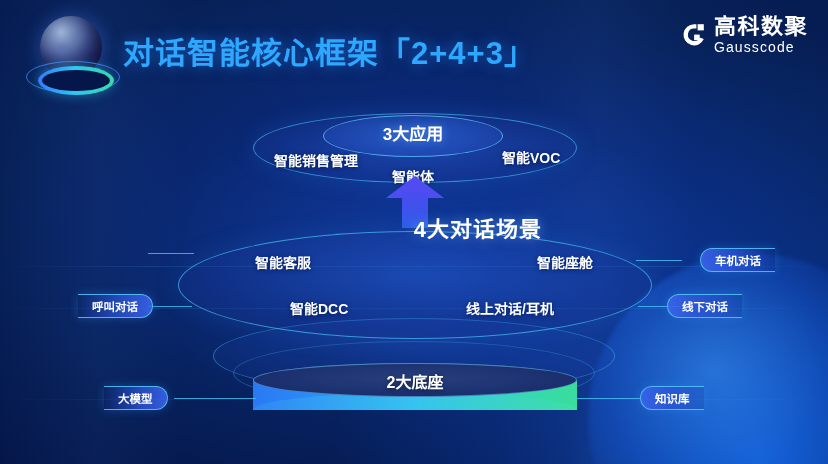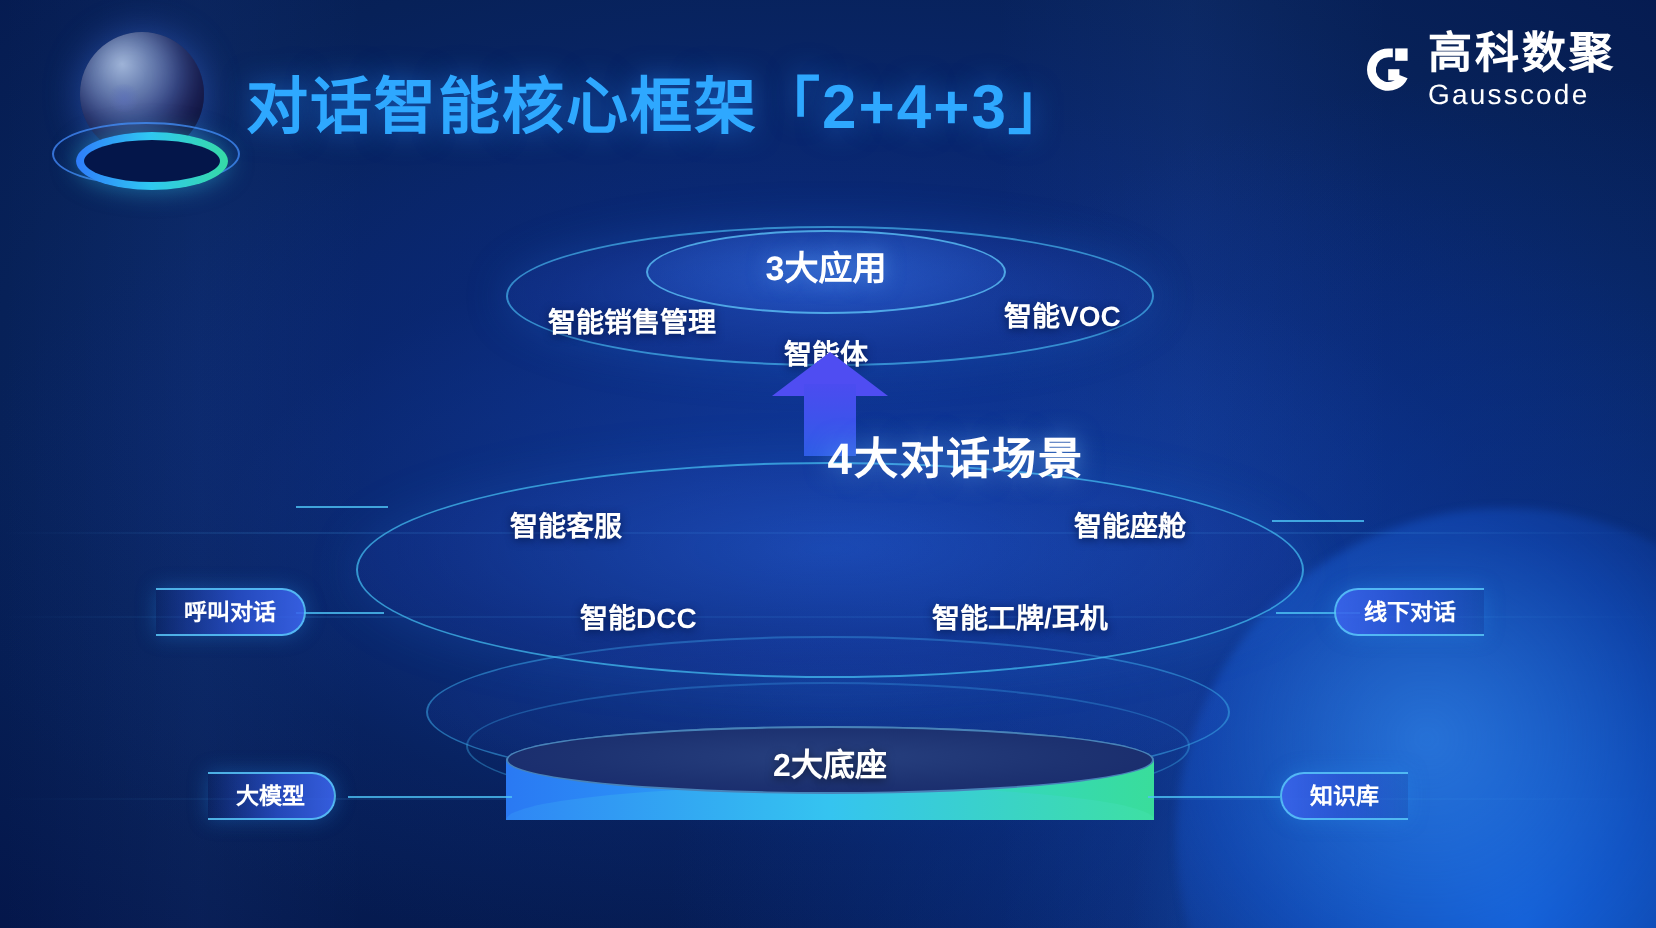--- a/index.html
+++ b/index.html
@@ -315,36 +315,37 @@
 
     <div class="arrow">
       <div class="head"></div>
       <div class="shaft"></div>
     </div>
 
     <div class="h-scene">4大对话场景</div>
     <div class="node" style="left:255px; top:252px;">智能客服</div>
     <div class="node" style="left:537px; top:252px;">智能座舱</div>
     <div class="node" style="left:290px; top:298px;">智能DCC</div>
-    <div class="node" style="left:466px; top:298px;">智能工牌/耳机</div>
+    <div class="node" style="left:466px; top:298px;">线上对话/耳机</div>
 
     <div class="base-wrap">
       <div class="base-top"></div>
       <div class="base-body"></div>
       <div class="base-mask"></div>
       <div class="base-label">2大底座</div>
     </div>
 
     <div class="connector" style="left:148px; top:253px; width:46px;"></div>
     <div class="connector" style="left:148px; top:306px; width:44px;"></div>
     <div class="connector" style="left:174px; top:398px; width:82px;"></div>
     <div class="connector" style="left:636px; top:260px; width:46px;"></div>
     <div class="connector" style="left:638px; top:306px; width:42px;"></div>
     <div class="connector" style="left:574px; top:398px; width:66px;"></div>
 
     <div class="pill left" style="left:78px; top:294px;">呼叫对话</div>
     <div class="pill left" style="left:104px; top:386px;">大模型</div>
 
+    <div class="pill right" style="left:700px; top:248px;">车机对话</div>
     <div class="pill right" style="left:667px; top:294px;">线下对话</div>
     <div class="pill right" style="left:640px; top:386px;">知识库</div>
 
   </div>
 </div>
 
 </body></html>

